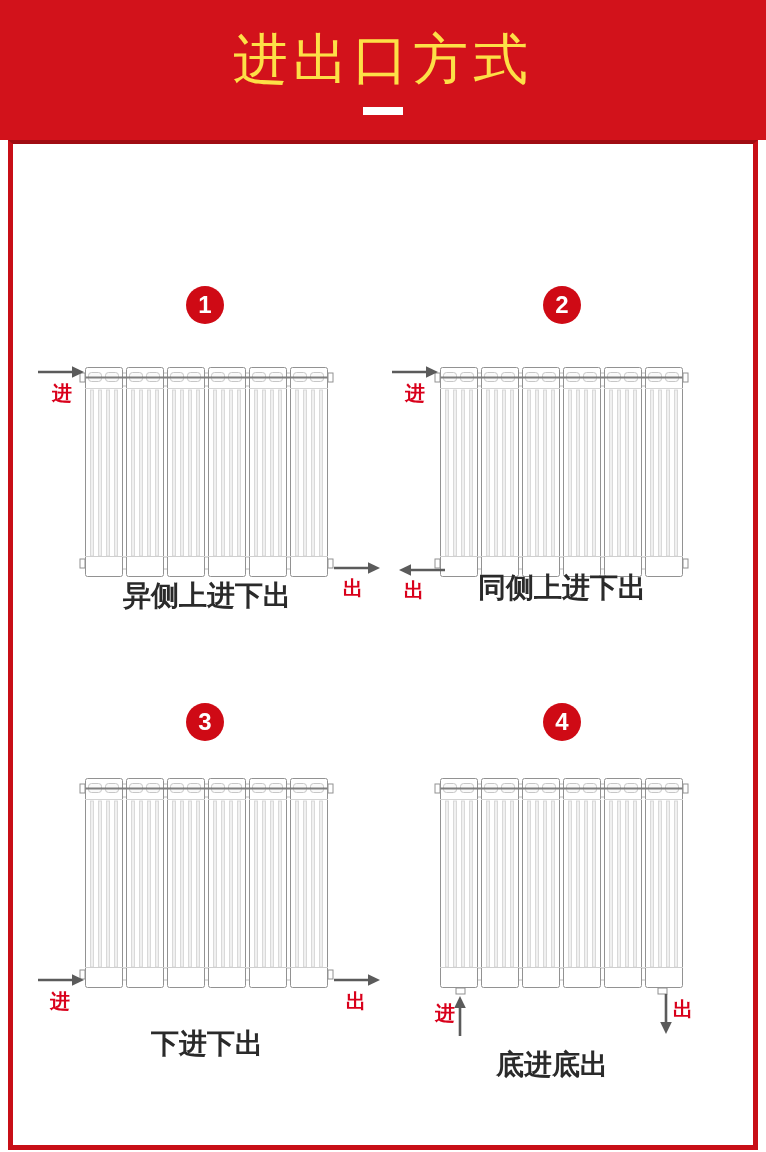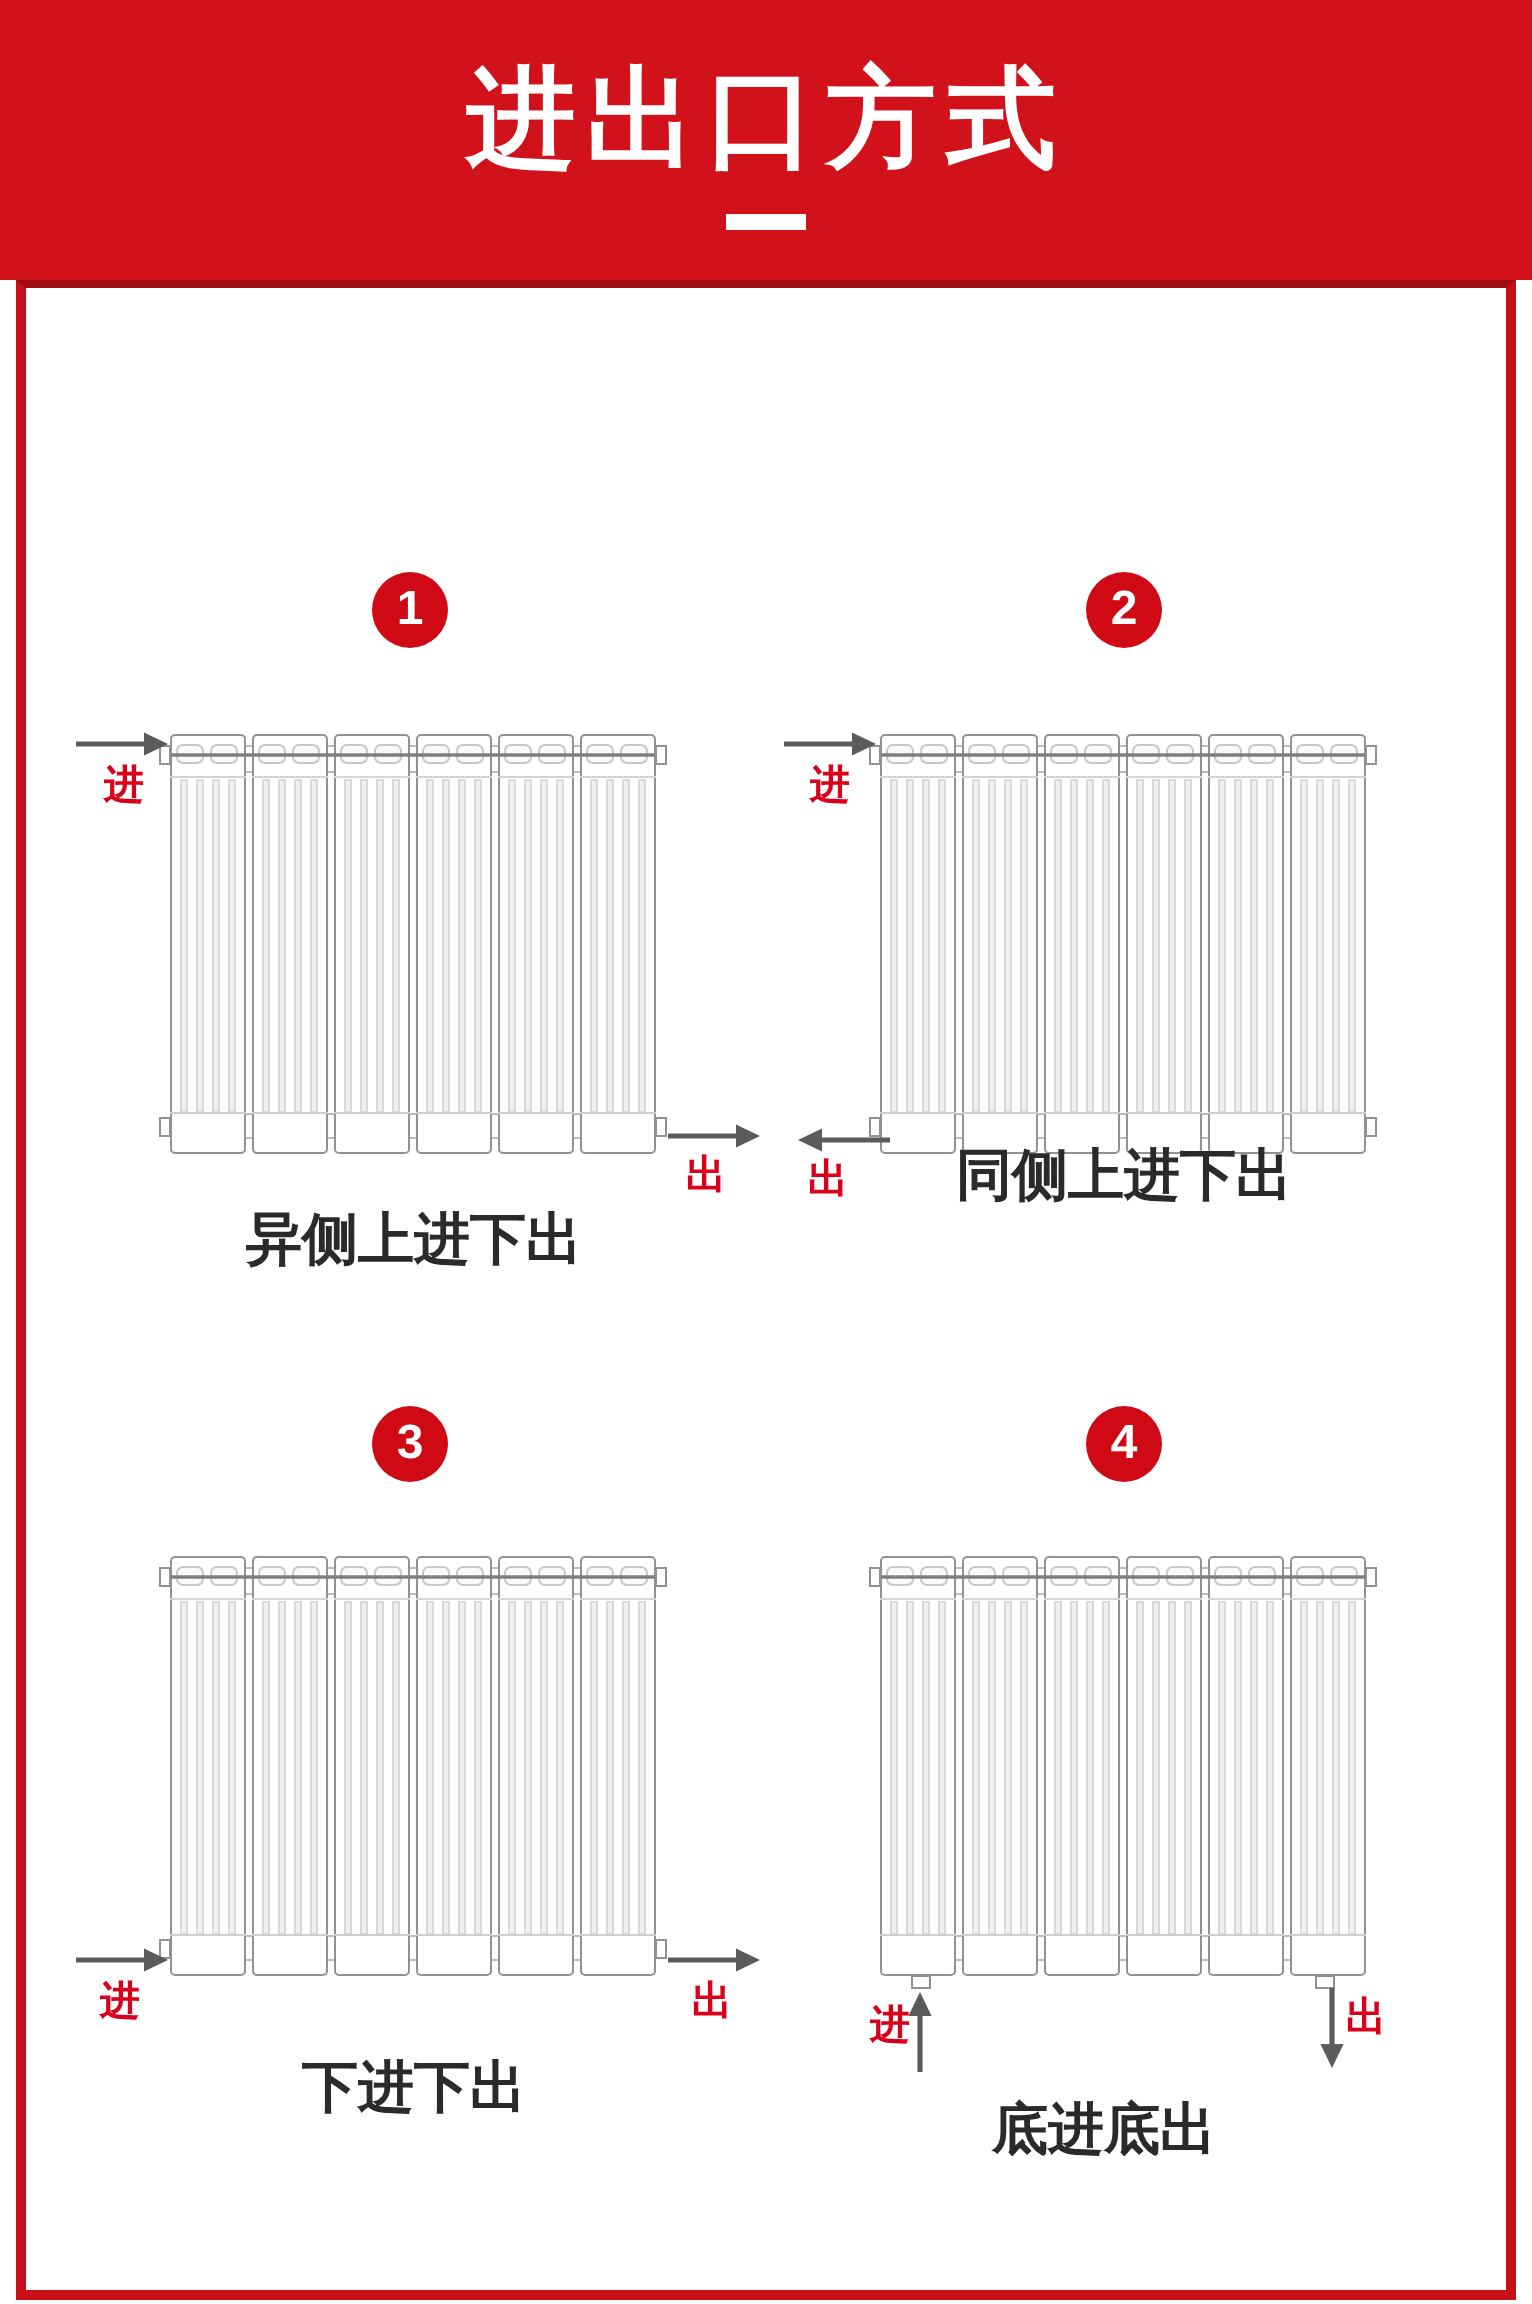--- a/index.html
+++ b/index.html
@@ -2,21 +2,21 @@
 <html style="--brand-red: #d2121b; --frame-red: #c80f17; --dark-red: #a00c12; --badge-red: #cf0a15; --label-red: #d9001b; --arrow-gray: #5b5b5b;"><head>
 <meta charset="utf-8">
 <style>
   html,body{margin:0;padding:0;background:#ffffff;}
   body{width:766px;height:1152px;font-family:"Liberation Sans","DejaVu Sans",sans-serif;}
   .stage{position:relative;width:766px;height:1152px;overflow:hidden;background:#fff;}
 
   
   .header{position:absolute;left:0;top:0;width:766px;height:140px;background:var(--brand-red,#d2121b);}
   .header-title{position:absolute;left:0;top:32px;width:100%;text-align:center;
-    font-size:55px;font-weight:bold;color:#ffffff;letter-spacing:5px;line-height:1;}
+    font-size:55px;font-weight:normal;color:#fde047;letter-spacing:5px;line-height:1;}
   .header-dash{position:absolute;left:50%;top:107px;transform:translateX(-50%);
     width:40px;height:8px;background:#ffffff;}
 
   
   .panel{position:absolute;left:8px;top:140px;width:740px;height:1001px;background:#ffffff;
     border-top:4px solid var(--dark-red,#a00c12);
     border-left:5px solid var(--frame-red,#c80f17);
     border-right:5px solid var(--frame-red,#c80f17);
     border-bottom:5px solid var(--frame-red,#c80f17);}
 
@@ -129,21 +129,21 @@
     <span class="arrow" style="left:38px;top:365px;"><svg width="46" height="14" viewBox="0 0 46 14">
           <line x1="0" y1="7" x2="36" y2="7"></line>
           <polygon points="34,1.2 46,7 34,12.8"></polygon>
         </svg></span>
     <div class="io" style="left:62px;top:383px;">进</div>
     <span class="arrow" style="left:334px;top:561px;"><svg width="46" height="14" viewBox="0 0 46 14">
           <line x1="0" y1="7" x2="36" y2="7"></line>
           <polygon points="34,1.2 46,7 34,12.8"></polygon>
         </svg></span>
     <div class="io" style="left:353px;top:578px;">出</div>
-    <div class="caption" style="left:207px;top:603px;">异侧上进下出</div>
+    <div class="caption" style="left:207px;top:579px;">异侧上进下出</div>
   </section>
 
   <section>
     <div class="badge" style="left:543px;top:286px;">2</div>
     <div class="radiator" style="left:432px;top:365px;"><svg xmlns="http://www.w3.org/2000/svg" width="259" height="226" viewBox="-8 -2 259 226">
           <rect x="36.5" y="6" width="6" height="13" fill="#fff" stroke="#bcbcbc"></rect>
           <rect x="36.5" y="190" width="6" height="12" fill="#fff" stroke="#bcbcbc"></rect>
           <rect x="77.5" y="6" width="6" height="13" fill="#fff" stroke="#bcbcbc"></rect>
           <rect x="77.5" y="190" width="6" height="12" fill="#fff" stroke="#bcbcbc"></rect>
           <rect x="118.5" y="6" width="6" height="13" fill="#fff" stroke="#bcbcbc"></rect>

